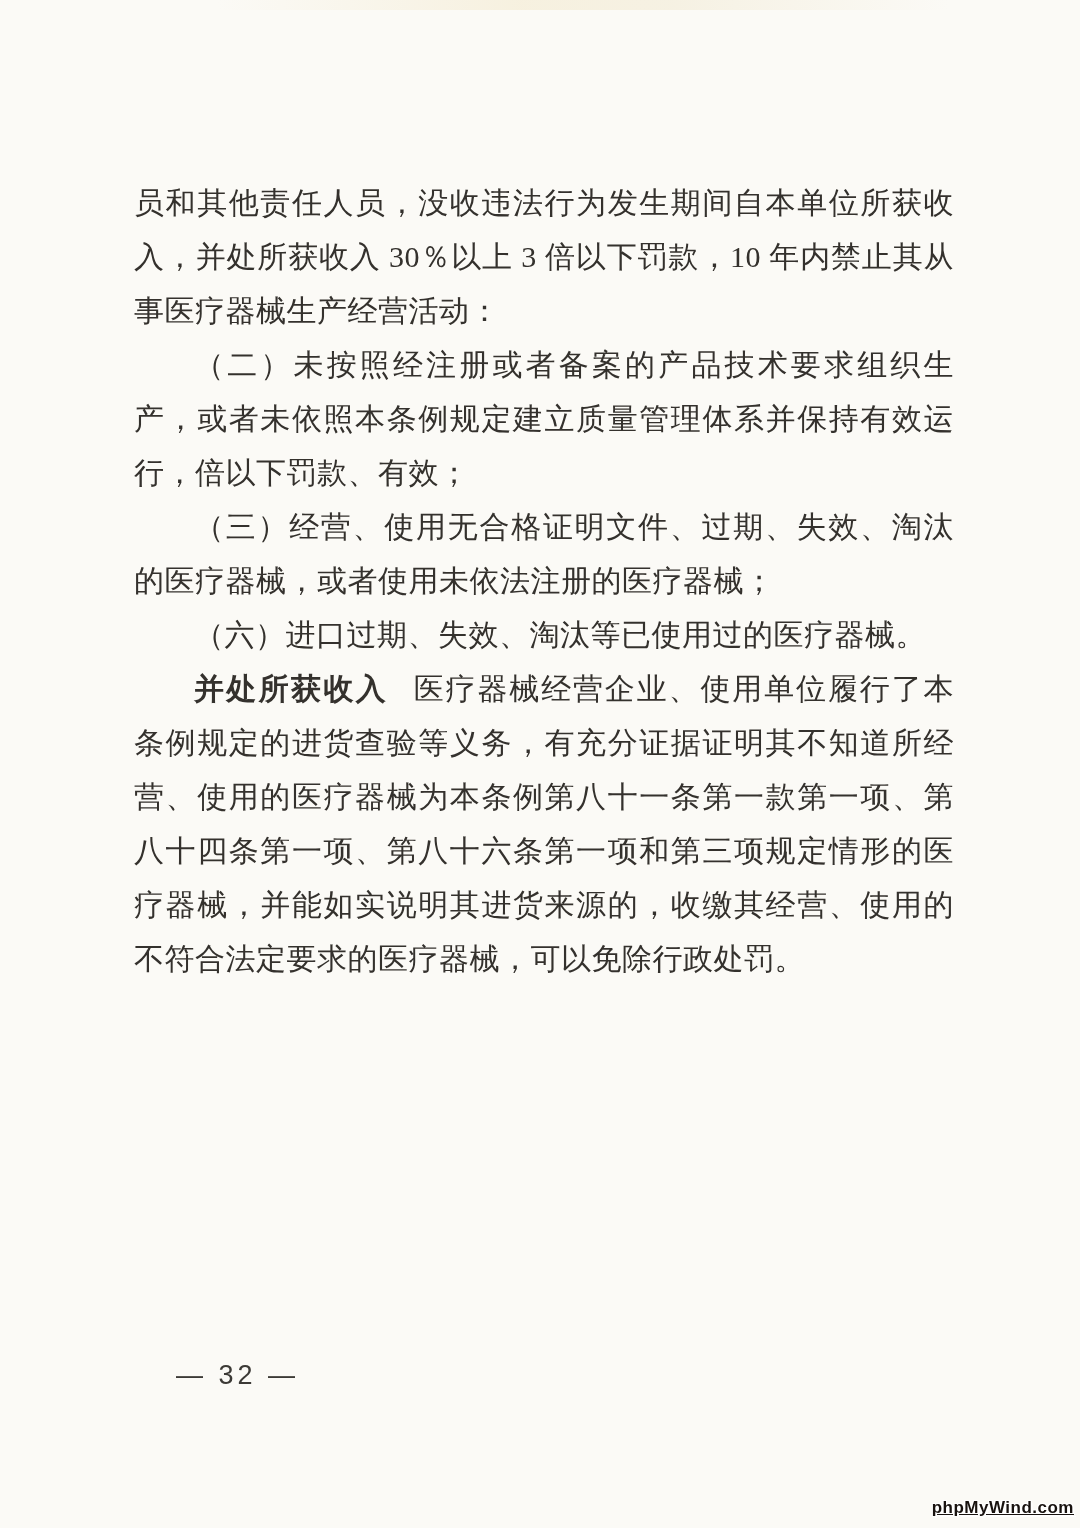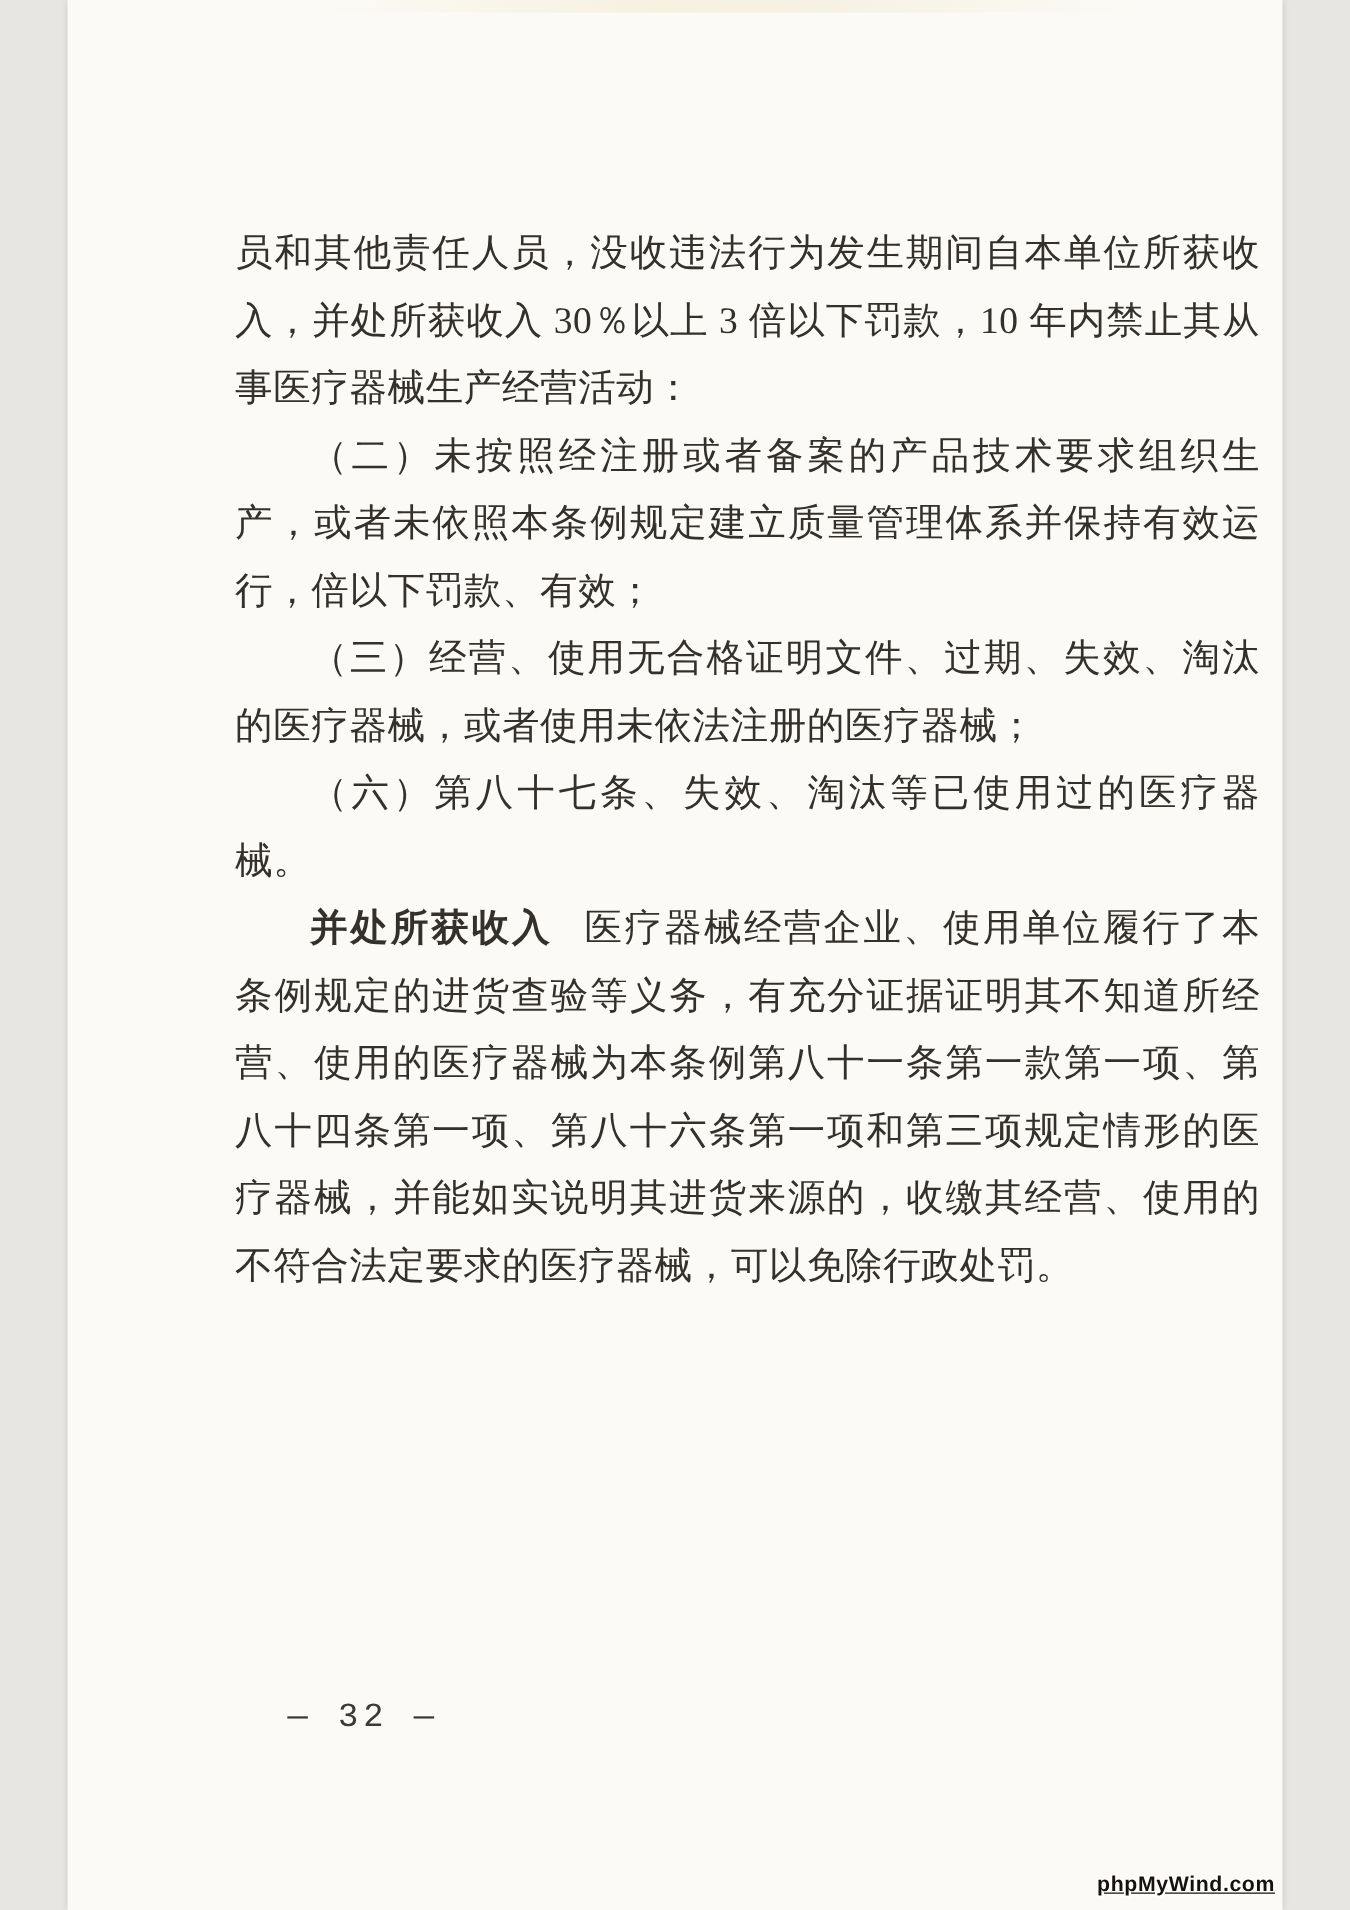--- a/index.html
+++ b/index.html
@@ -2,21 +2,21 @@
 <html><head>
 <meta charset="utf-8">
 <style>
   html, body {
     margin: 0;
     padding: 0;
     background: #e8e6e2;
   }
   .page {
     position: relative;
-    width: 972px;
+    width: 1080px;
     height: 1528px;
     margin: 0 auto;
     background: #fbfaf6;
     overflow: hidden;
     box-shadow: 0 0 6px rgba(0,0,0,0.15);
   }
   
   .scan-edge-top {
     position: absolute;
     top: 0; left: 0;
@@ -49,21 +49,21 @@
   }
   .article-lead {
     font-weight: bold;
     margin-right: 0.85em;
     letter-spacing: 1px;
   }
   .page-number {
     position: absolute;
     left: 176px;
     top: 1360px;
-    font-family: Liberation Mono, monospace;
+    font-family: Liberation Sans, sans-serif;
     font-size: 27px;
     letter-spacing: 4px;
     color: #3c3a36;
   }
   .watermark {
     position: absolute;
     right: 6px;
     bottom: 10px;
     font-family: "Liberation Sans", "DejaVu Sans", sans-serif;
     font-weight: bold;
@@ -83,21 +83,21 @@
 <body>
 
 <div class="page">
 
   <div class="scan-edge-top"></div>
 
   <div class="content">
     <p class="continuation">员和其他责任人员，没收违法行为发生期间自本单位所获收入，并处所获收入 30％以上 3 倍以下罚款，10 年内禁止其从事医疗器械生产经营活动：</p>
     <p>（二）未按照经注册或者备案的产品技术要求组织生产，或者未依照本条例规定建立质量管理体系并保持有效运行，倍以下罚款、有效；</p>
     <p>（三）经营、使用无合格证明文件、过期、失效、淘汰的医疗器械，或者使用未依法注册的医疗器械；</p>
-    <p>（六）第八十七条、失效、淘汰等已使用过的医疗器械。</p>
+    <p>（六）进口过期、失效、淘汰等已使用过的医疗器械。</p>
     <p>
       <strong class="article-lead">并处所获收入</strong><span>医疗器械经营企业、使用单位履行了本条例规定的进货查验等义务，有充分证据证明其不知道所经营、使用的医疗器械为本条例第八十一条第一款第一项、第八十四条第一项、第八十六条第一项和第三项规定情形的医疗器械，并能如实说明其进货来源的，收缴其经营、使用的不符合法定要求的医疗器械，可以免除行政处罚。</span>
     </p>
   </div>
 
   <div class="page-number">— 32 —</div>
 
   <div class="watermark">phpMyWind.com</div>
 
 </div>

